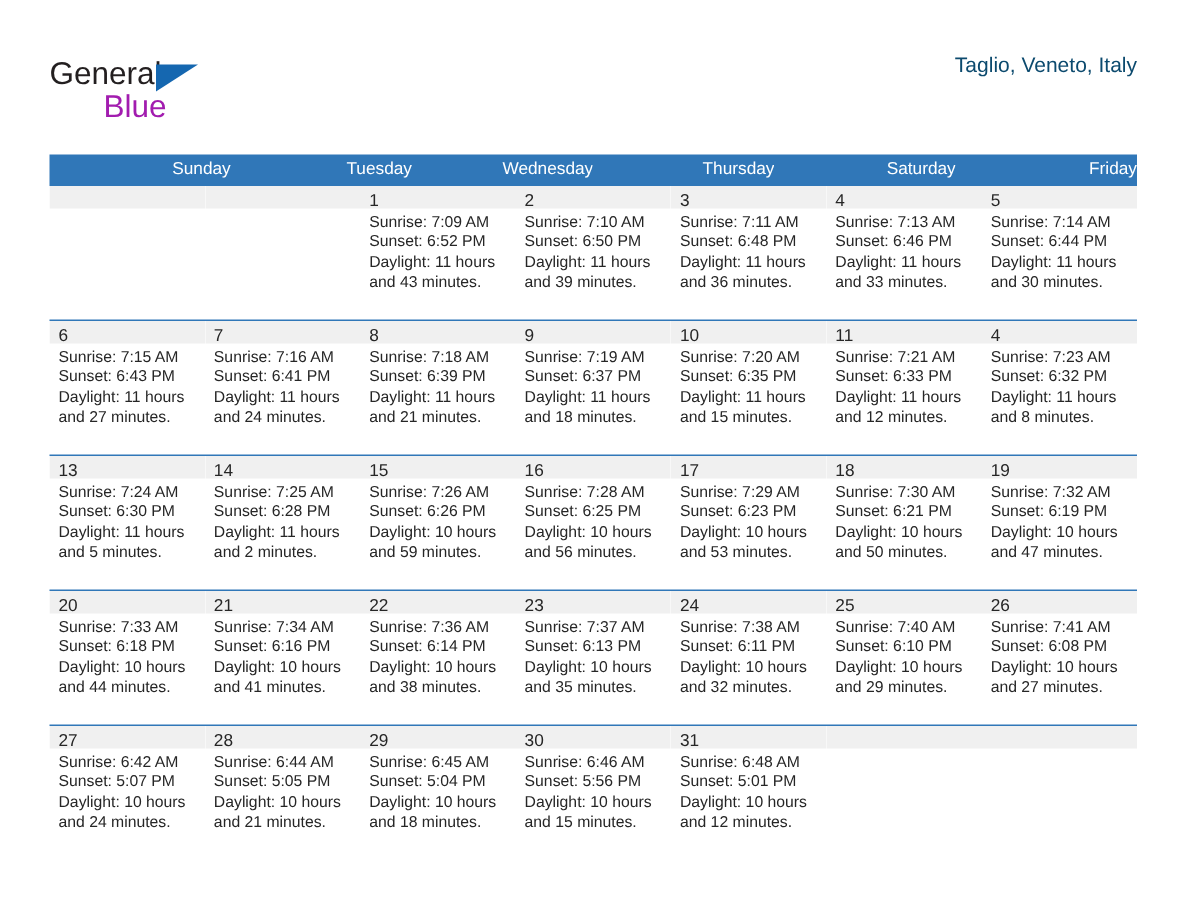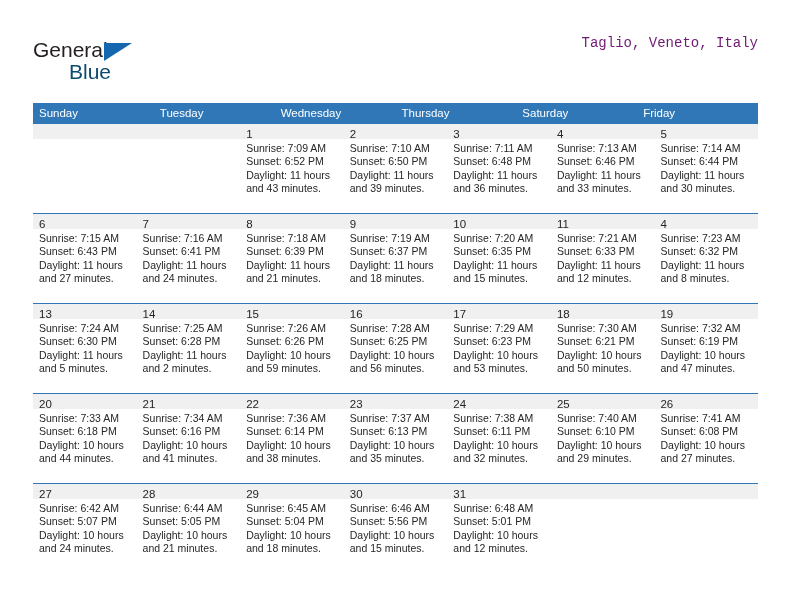--- a/index.html
+++ b/index.html
@@ -52,56 +52,56 @@
     width: 0;
     height: 0;
     border-left: 28px solid #1567b0;
     border-bottom: 18px solid transparent;
   }
   .logo-blue {
     position: absolute;
     left: 36px;
     top: 22px;
     font-size: 21px;
-    color: #0c4a6e;
+    color: #a21caf;
     line-height: 24px;
   }
 
   .title-block {
     position: absolute;
     right: 0;
     top: 0;
     text-align: right;
   }
   .month-title {
     font-size: 26px;
     color: #1a1a1a;
     line-height: 32px;
     white-space: nowrap;
   }
   .location-title {
     font-size: 14px;
-    color: #701a75;
+    color: #0c4a6e;
     line-height: 20px;
     margin-top: 3px;
     white-space: nowrap;
-    font-family: Liberation Mono, monospace;
   }
 
   
   .calendar {
     position: absolute;
     left: 33px;
     top: 103px;
     width: 725px;
   }
   .cal-head {
     display: flex;
     background: #3077b8;
     height: 21px;
+    text-align: right;
   }
   .cal-head .hcell {
     flex: 1 1 0;
     color: #ffffff;
     font-size: 11.5px;
     line-height: 21px;
     padding-left: 6px;
     box-sizing: border-box;
     overflow: hidden;
     white-space: nowrap;

